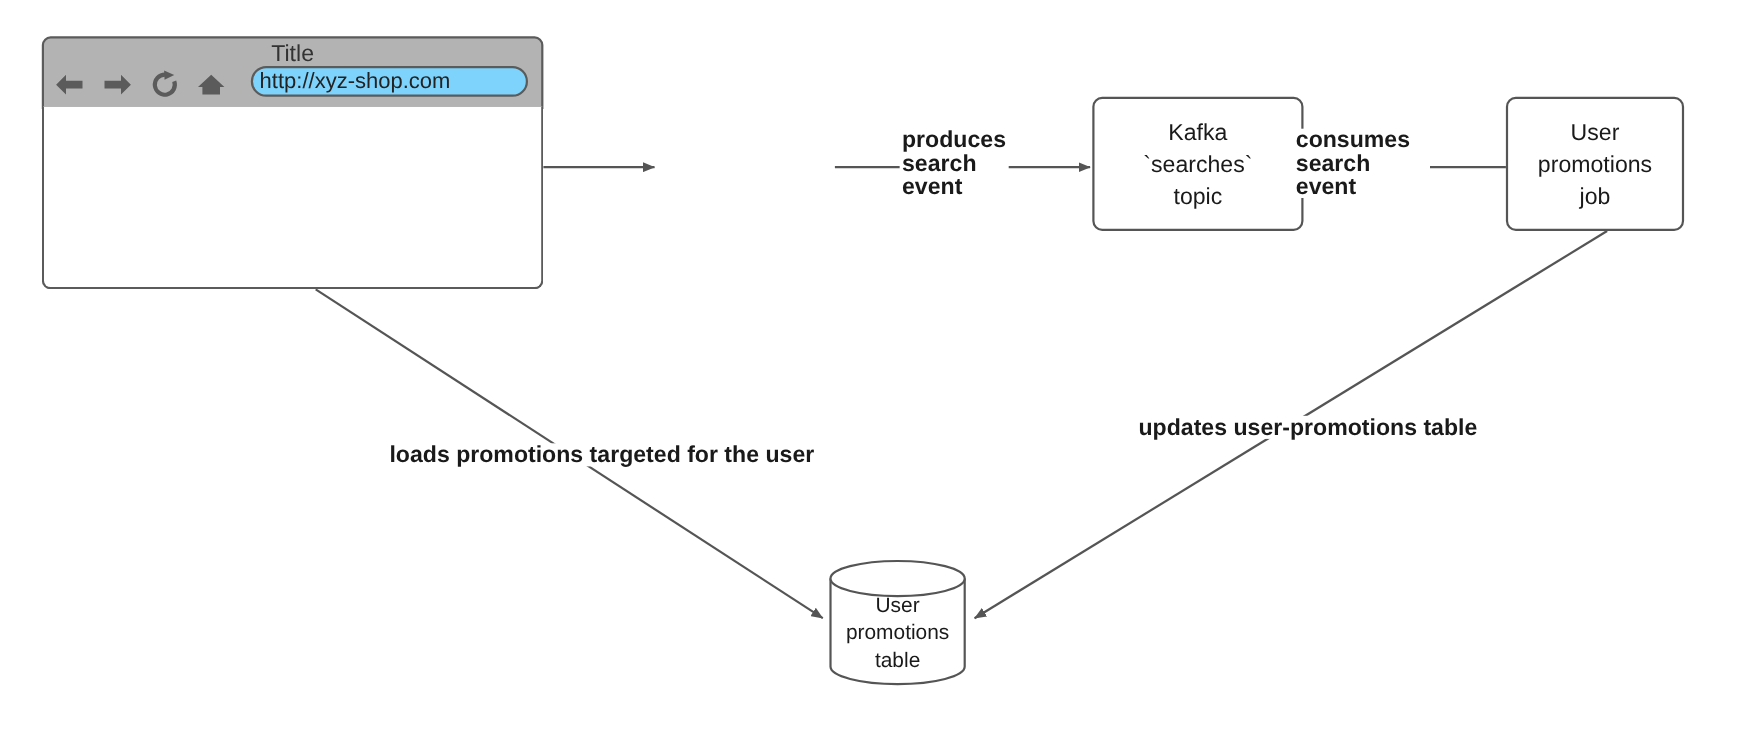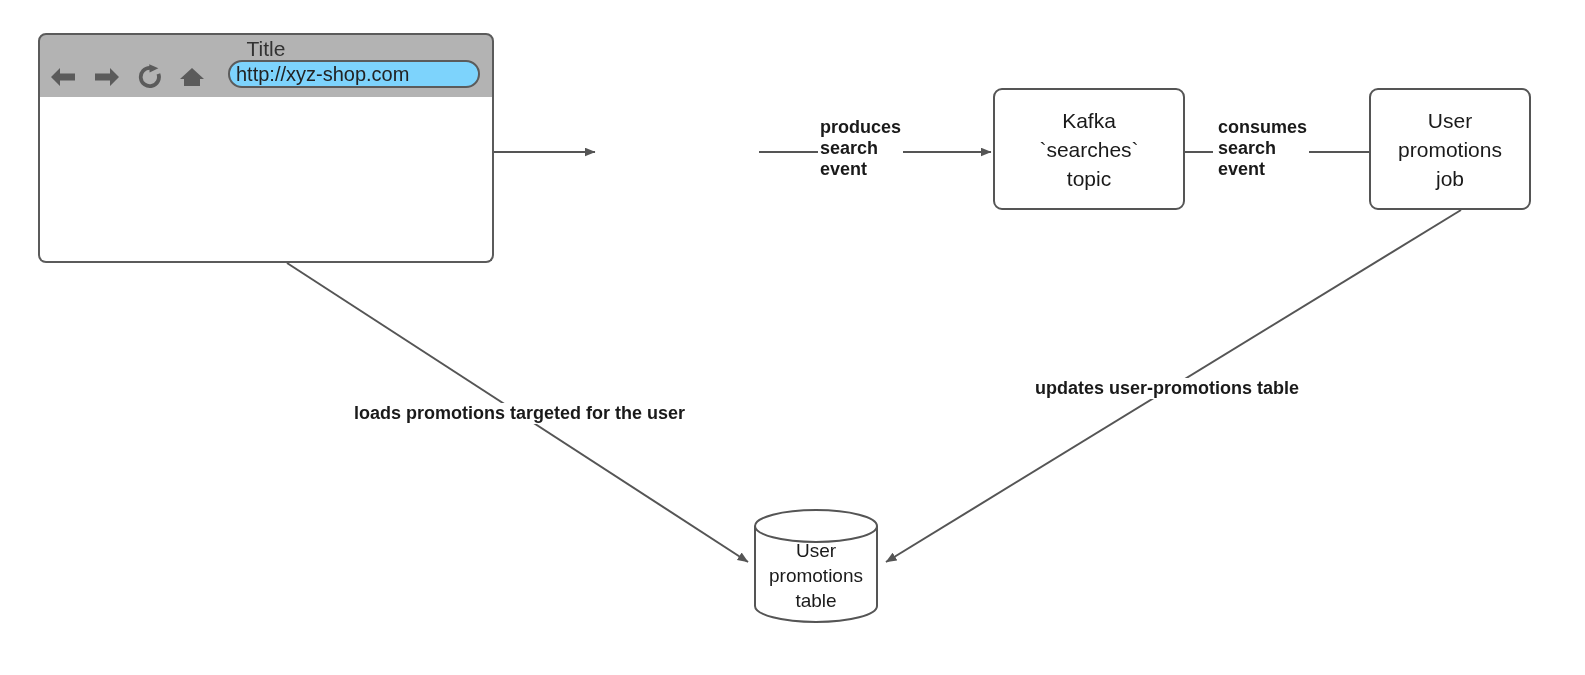--- a/index.html
+++ b/index.html
@@ -136,30 +136,30 @@
     text-align: center;
     font-size: 19px;
     line-height: 25px;
     color: #1a1a1a;
     white-space: pre-line;
   }
 
   
   .edge-label {
     position: absolute;
-    font-size: 18px;
+    font-size: 21px;
     font-weight: bold;
     color: #1a1a1a;
     line-height: 21px;
     white-space: pre-line;
     background: #ffffff;
     padding: 0 2px;
   }
   #label-produces { left: 818px;  top: 117px; }
-  #label-consumes { left: 1216px; top: 117px; }
+  #label-consumes { left: 1176px; top: 117px; }
   #label-loads    { left: 352px;  top: 403px; }
   #label-updates  { left: 1033px; top: 378px; }
 </style>
 </head>
 <body>
 
 <div id="canvas">
 
   <svg id="edges" viewBox="0 0 1585 675" width="1585" height="675">
     <defs>

